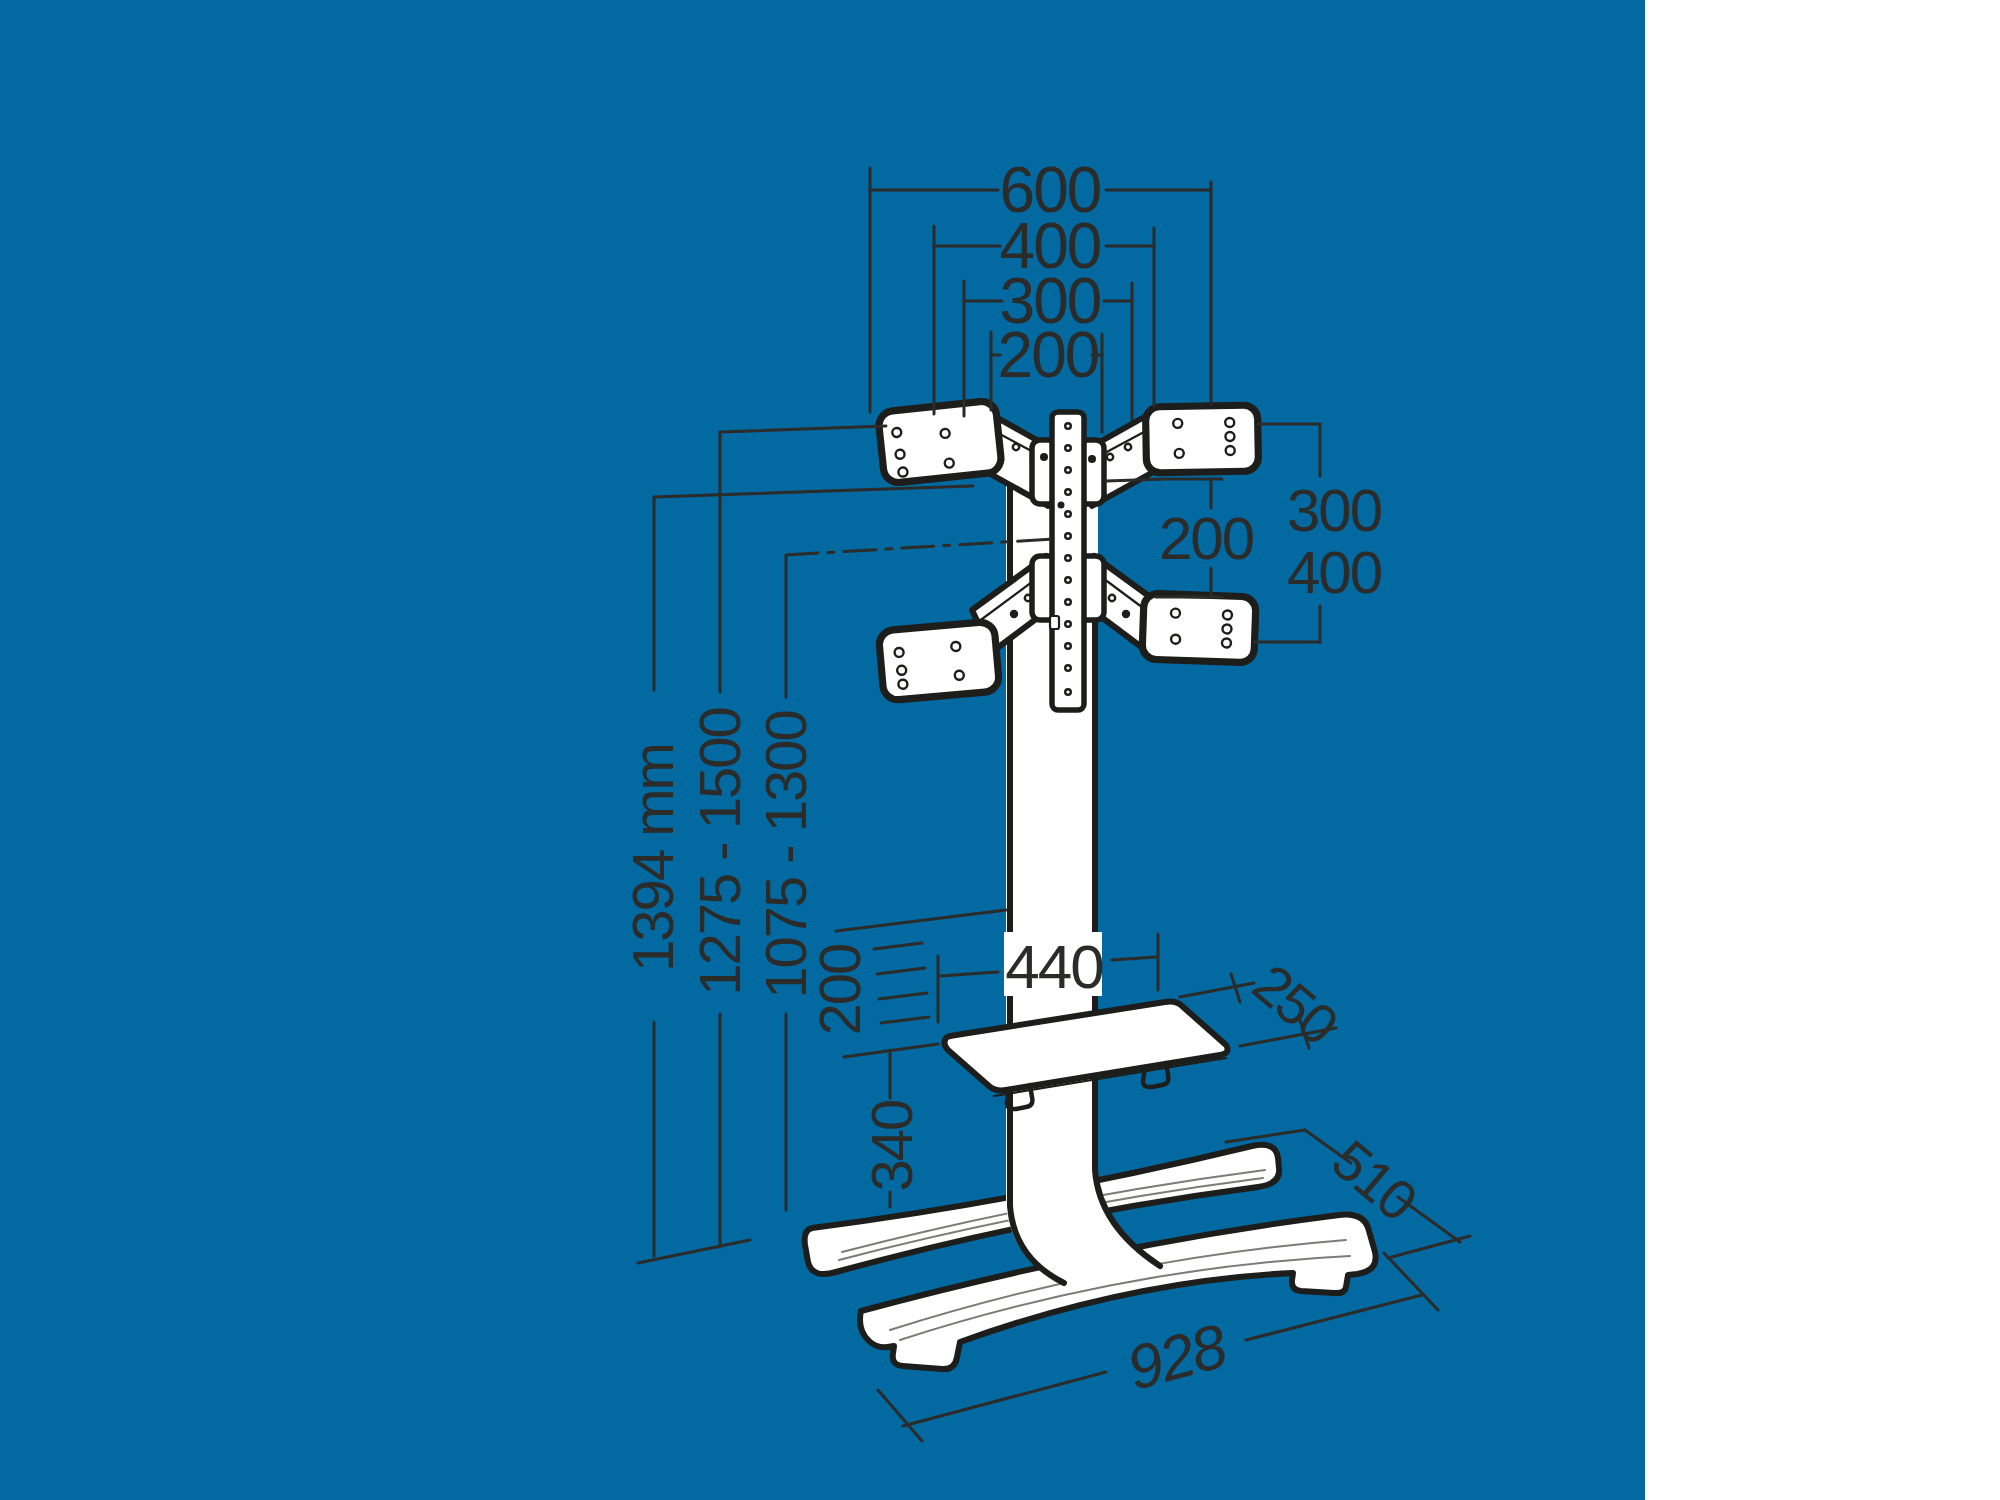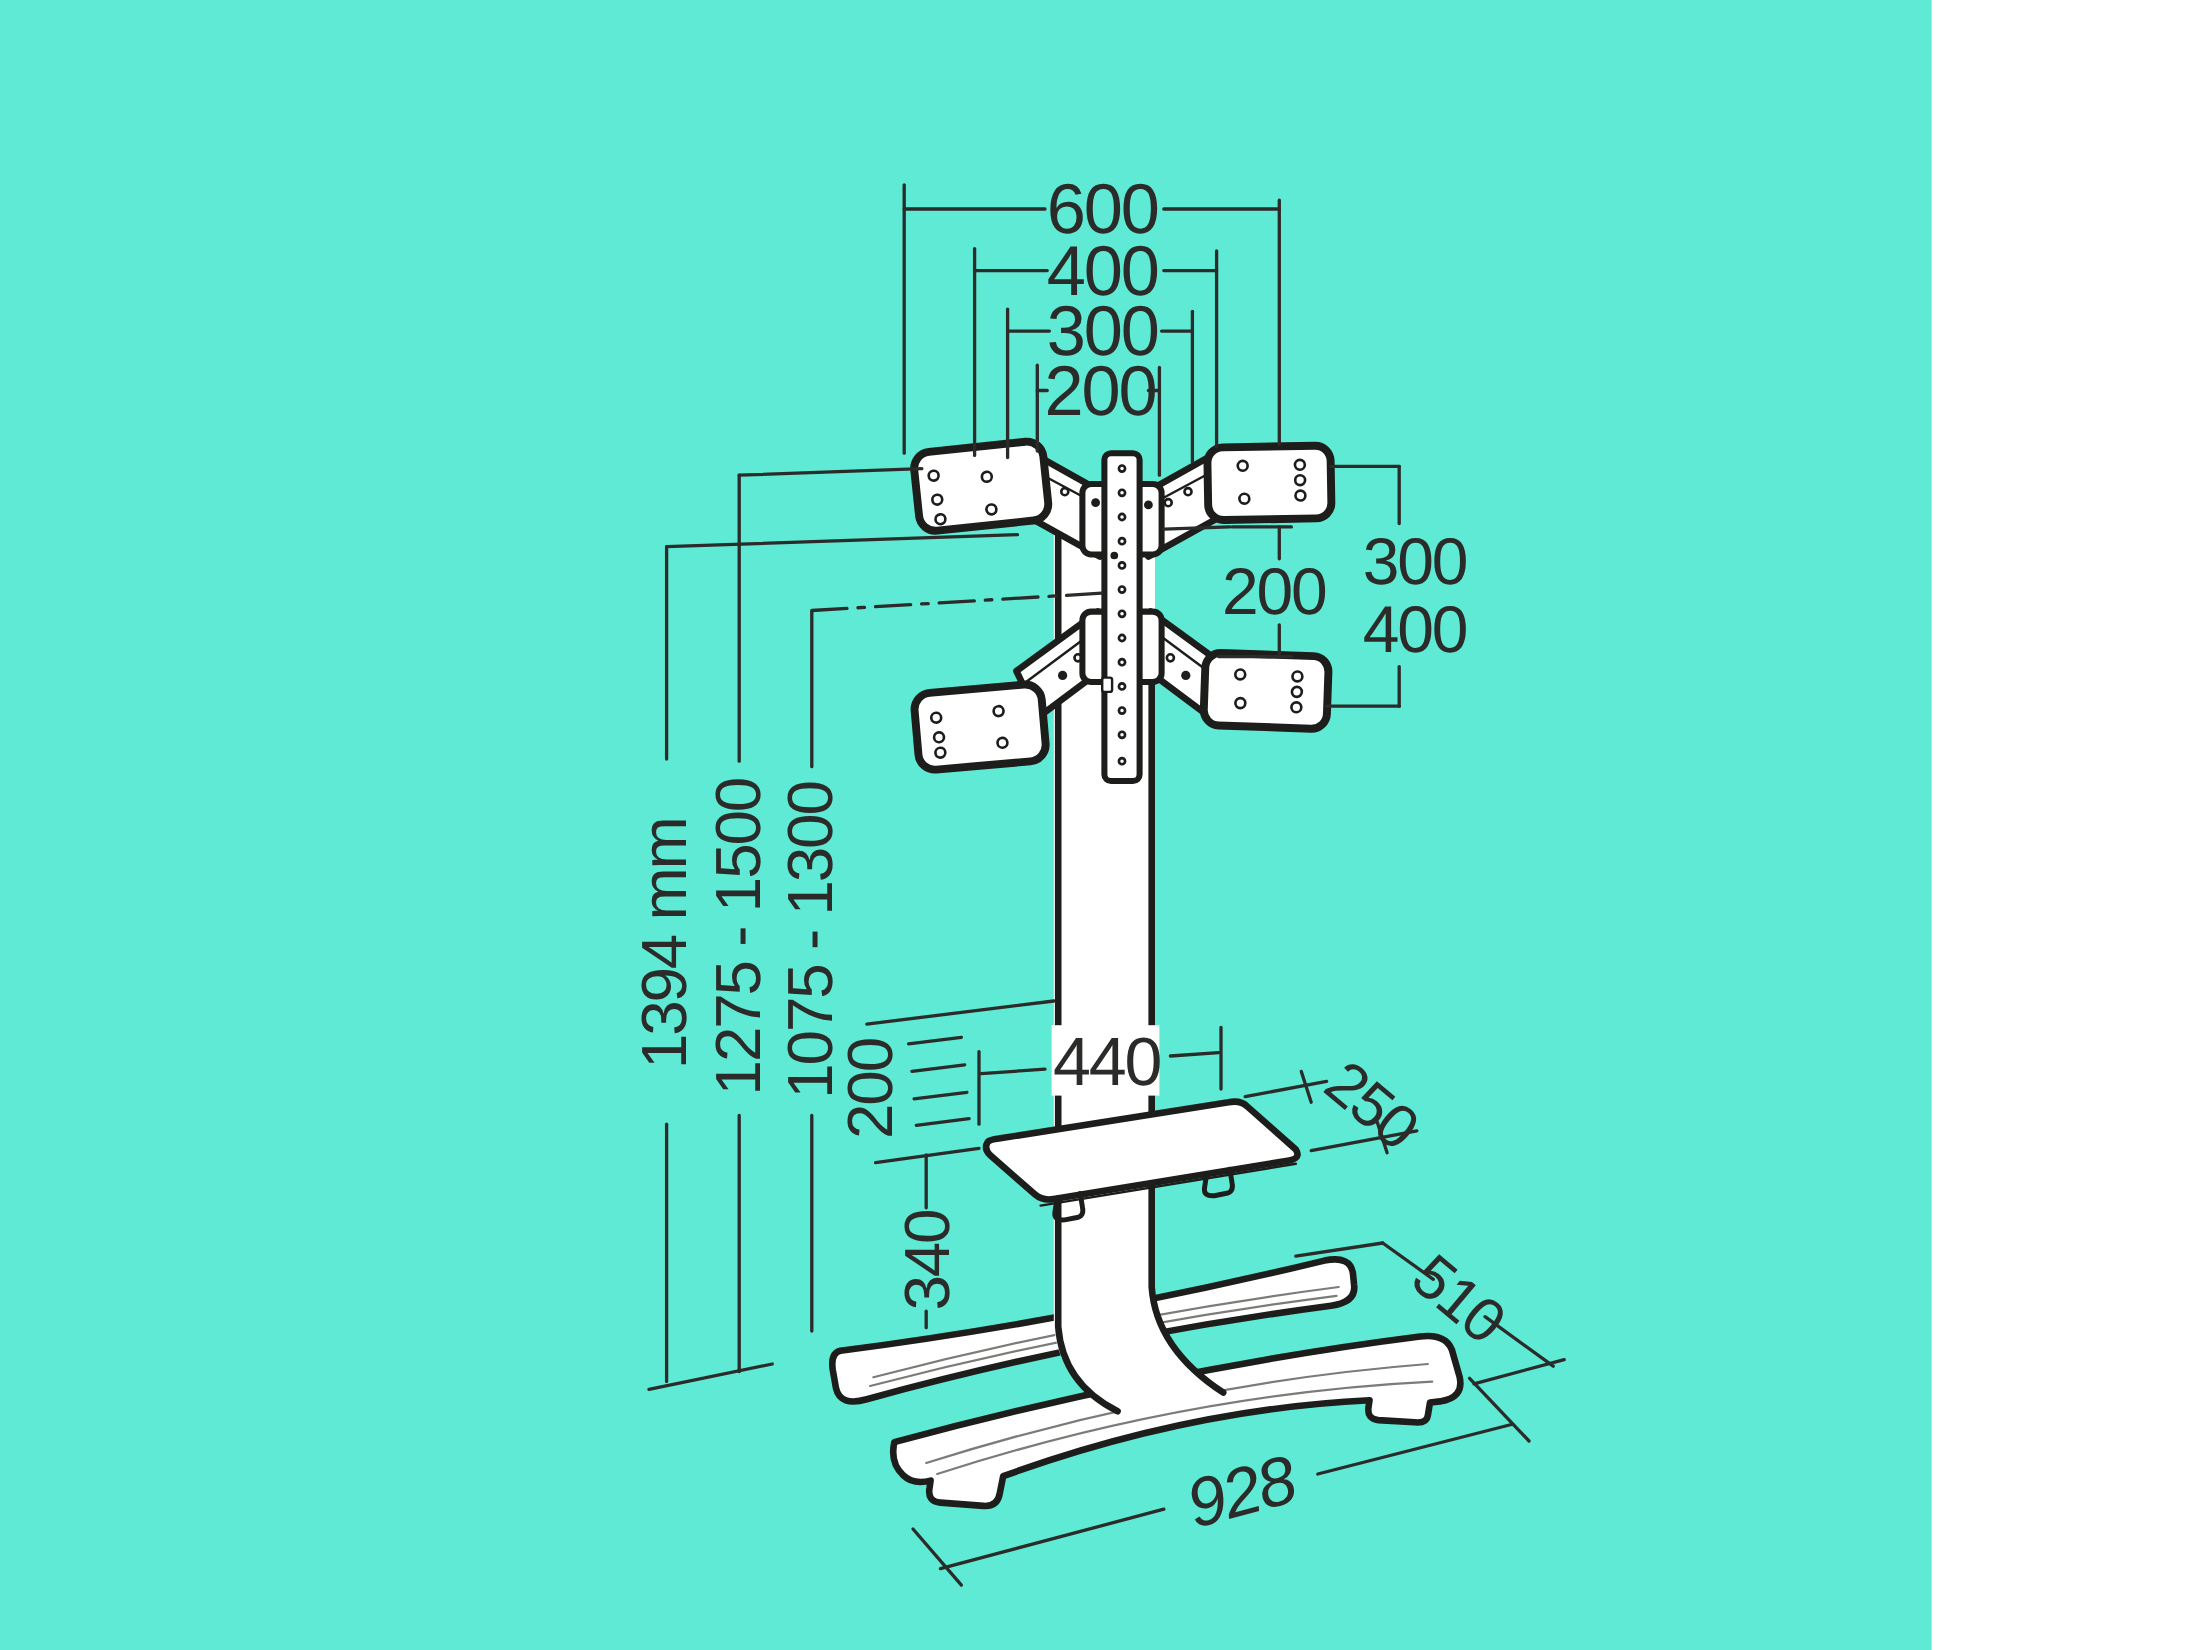--- a/index.html
+++ b/index.html
@@ -1,16 +1,16 @@
 <!DOCTYPE html>
 <html><head>
 <meta charset="utf-8">
 <style>
   html,body{margin:0;padding:0;background:#ffffff;}
-  .stage{width:1756px;height:1500px;background:#5eead4;position:relative;overflow:hidden;}
+  .stage{width:1597px;height:1500px;background:#0369a1;position:relative;overflow:hidden;padding-left:48px;}
   svg{display:block;}
   .ol   { fill:#ffffff; stroke:#1d1d1b; stroke-width:6;   stroke-linejoin:round; stroke-linecap:round; }
   .ol55 { fill:#ffffff; stroke:#1d1d1b; stroke-width:5.5; stroke-linejoin:round; stroke-linecap:round; }
   .ol7  { fill:#ffffff; stroke:#1d1d1b; stroke-width:7.2; stroke-linejoin:round; stroke-linecap:round; }
   .edge { fill:none;    stroke:#1d1d1b; stroke-width:6;   stroke-linecap:round; }
   .tn   { fill:none;    stroke:#1d1d1b; stroke-width:2.2; stroke-linecap:round; }
   .hatch{ fill:none;    stroke:#7b7b78; stroke-width:2;   stroke-linecap:round; }
   .dl   { fill:none;    stroke:#2b2b2a; stroke-width:3;   stroke-linecap:round; }
   .hole { fill:#ffffff; stroke:#1d1d1b; stroke-width:2.4; }
   .dot  { fill:#1d1d1b; stroke:none; }

